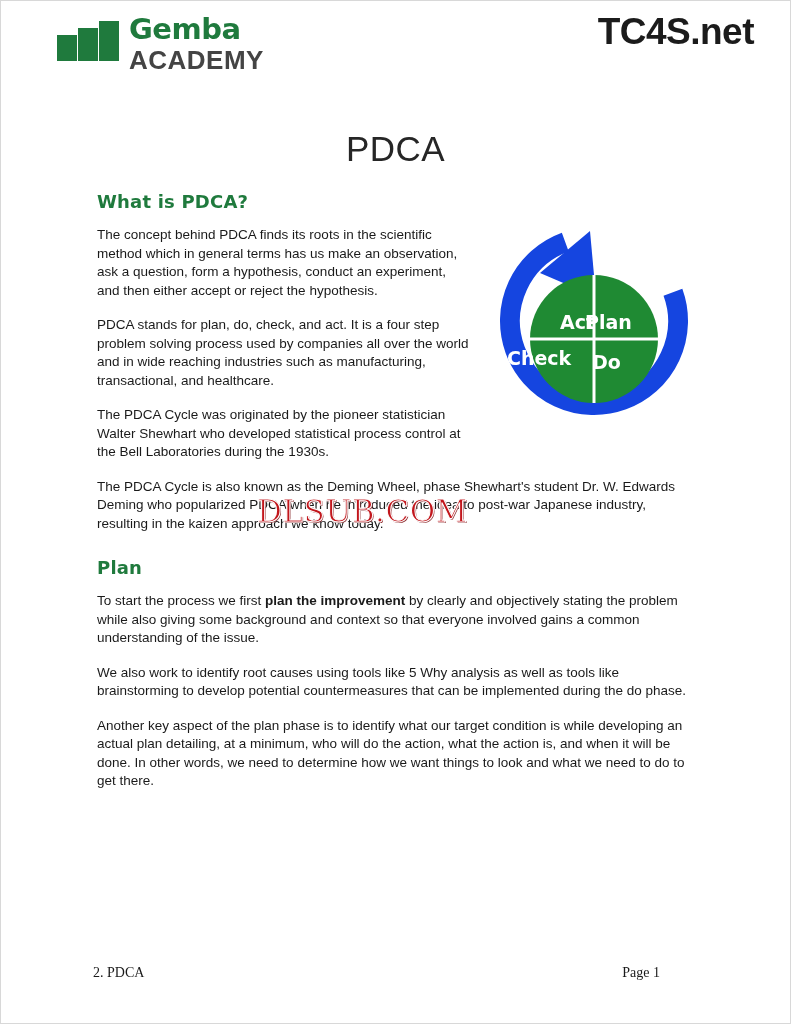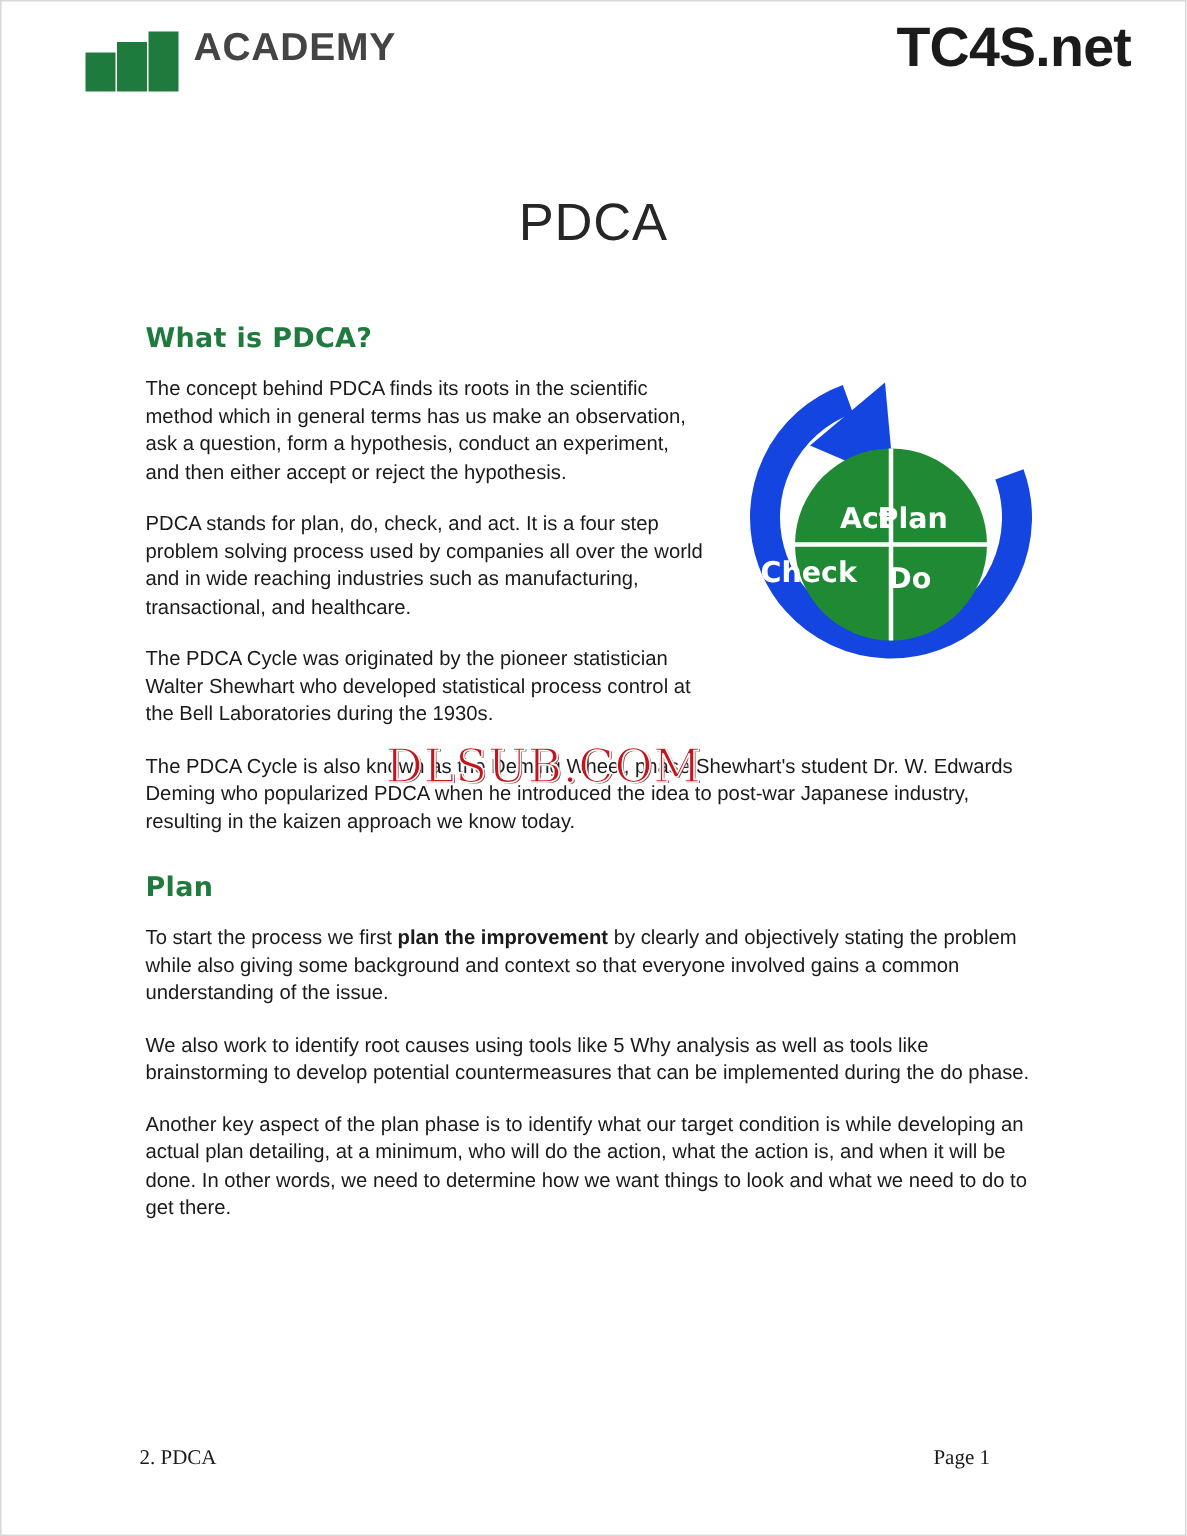--- a/index.html
+++ b/index.html
@@ -93,21 +93,20 @@
     font-family: "Liberation Sans", sans-serif;
     letter-spacing: 0.5px;
   }
 
   
   .content {
     position: absolute;
     left: 96px;
     right: 96px;
     top: 190px;
-    margin-top: 24px;
   }
   h2.section {
     font-family: "DejaVu Sans", sans-serif;
     font-size: 18px;
     font-weight: bold;
     color: #1f7a3d;
     margin: 0 0 14px 0;
     letter-spacing: 0.2px;
   }
   h2.section.plan {
@@ -197,20 +196,21 @@
 <div class="page">
 
   <div class="header">
     <div class="logo-block">
       <div class="logo-mark">
         <div class="b1"></div>
           <div class="b2"></div>
           <div class="b3"></div>
       </div>
       <div class="logo-text">
+        <div class="logo-name">Gemba</div>
         <div class="logo-sub">ACADEMY</div>
       </div>
     </div>
     <div class="watermark-top">TC4S.net</div>
   </div>
 
   <div class="doc-title">PDCA</div>
 
   <div class="content">
 

